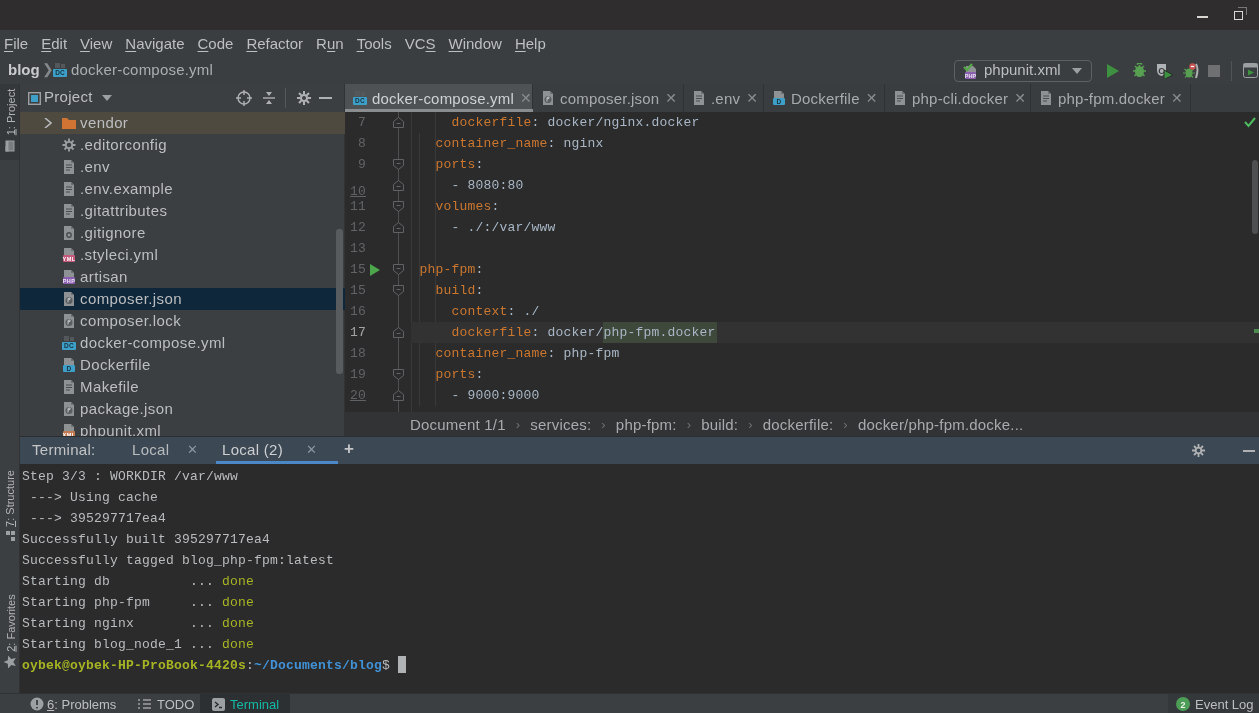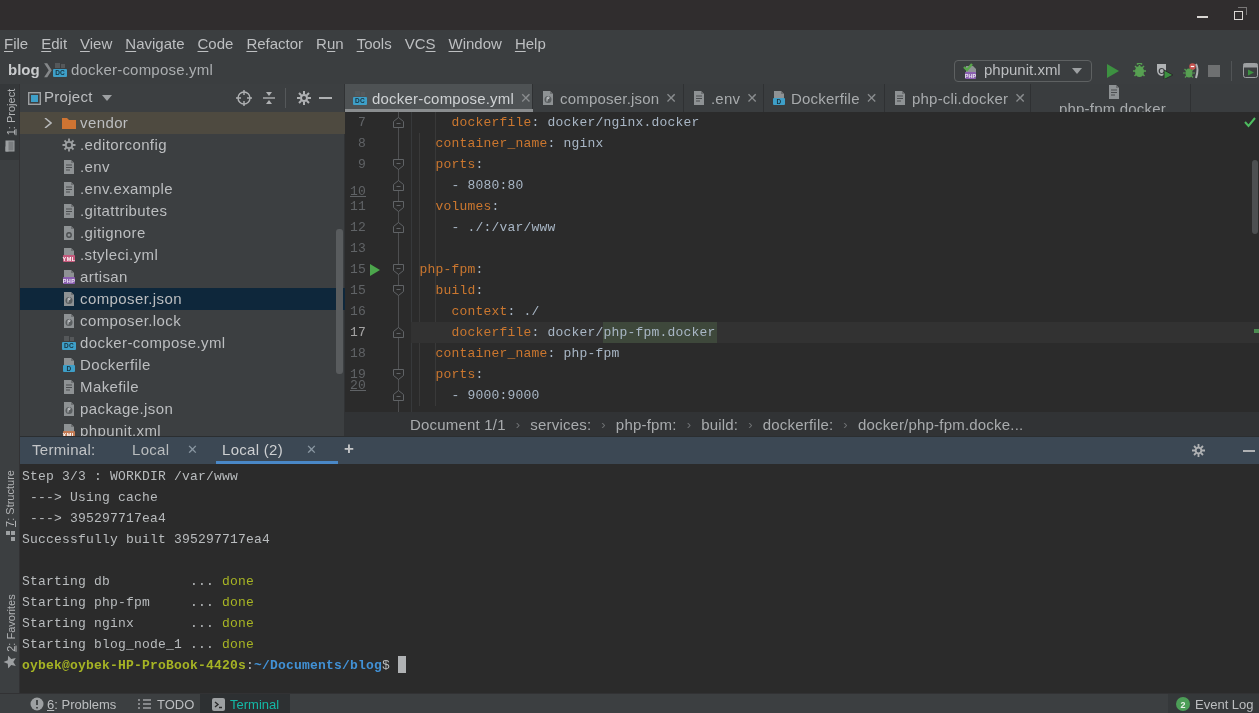--- a/index.html
+++ b/index.html
@@ -368,21 +368,21 @@
   </div>
   <div class="tab" style="left:540px;width:146px;">
     <svg class="ti" width="16" height="16">
             <path d="M3 1 h7 l3 3 v11 h-10 z" fill="#8E9294"></path>
             <path d="M10 1 v3 h3" fill="#6E7173"></path>
             <path d="M5 6 h6 M5 8.5 h6 M5 11 h4" stroke="#4A4D4F" stroke-width="1.2"></path>
           </svg>
     <span class="tt">php-cli.docker</span>
           <span class="tx">✕</span>
   </div>
-  <div class="tab" style="left:686px;width:160px;flex-direction:column;">
+  <div class="tab" style="left:686px;width:160px;">
     <svg class="ti" width="16" height="16">
             <path d="M3 1 h7 l3 3 v11 h-10 z" fill="#8E9294"></path>
             <path d="M10 1 v3 h3" fill="#6E7173"></path>
             <path d="M5 6 h6 M5 8.5 h6 M5 11 h4" stroke="#4A4D4F" stroke-width="1.2"></path>
           </svg>
     <span class="tt">php-fpm.docker</span>
           <span class="tx">✕</span>
   </div>
  </div>
  <div id="code">
@@ -396,21 +396,21 @@
   <div class="lnum" style="top:69px;text-decoration:underline;">10</div>
   <div class="lnum" style="top:84px;">11</div>
   <div class="lnum" style="top:105px;">12</div>
   <div class="lnum" style="top:126px;">13</div>
   <div class="lnum" style="top:147px;">15</div>
   <div class="lnum" style="top:168px;">15</div>
   <div class="lnum" style="top:189px;">16</div>
   <div class="lnum" style="top:210px;color:#A4A3A3;">17</div>
   <div class="lnum" style="top:231px;">18</div>
   <div class="lnum" style="top:252px;">19</div>
-  <div class="lnum" style="top:263px;text-decoration:underline;">20</div>
+  <div class="lnum" style="top:273px;text-decoration:underline;">20</div>
   <div class="cl" style="top:0;left:66.5px;">     <span class="k">dockerfile</span><span class="v">: docker/nginx.docker</span></div>
   <div class="cl" style="top:21px;left:66.5px;">   <span class="k">container_name</span><span class="v">: nginx</span></div>
   <div class="cl" style="top:42px;left:66.5px;">   <span class="k">ports</span><span class="v">:</span></div>
   <div class="cl" style="top:63px;left:66.5px;">     <span class="v">- 8080:80</span></div>
   <div class="cl" style="top:84px;left:66.5px;">   <span class="k">volumes</span><span class="v">:</span></div>
   <div class="cl" style="top:105px;left:66.5px;">     <span class="v">- ./:/var/www</span></div>
   <div class="cl" style="top:147px;left:66.5px;"> <span class="k">php-fpm</span><span class="v">:</span></div>
   <div class="cl" style="top:168px;left:66.5px;">   <span class="k">build</span><span class="v">:</span></div>
   <div class="cl" style="top:189px;left:66.5px;">     <span class="k">context</span><span class="v">: ./</span></div>
   <div class="abs" style="left:66px;top:210px;width:848px;height:21px;background:#323232;"></div>
@@ -474,20 +474,21 @@
           <path d="M7.5 1 v3 M7.5 11 v3 M1 7.5 h3 M11 7.5 h3 M3 3 l2 2 M10 10 l2 2 M12 3 l-2 2 M5 10 l-2 2"></path>
         </g>
       </svg>
   <div class="abs" style="left:1223px;top:13px;width:12px;height:2px;background:#AFB1B3;"></div>
 </div>
 <div id="termbody">
   <div class="tl" style="top:2px;">Step 3/3 : WORKDIR /var/www</div>
   <div class="tl" style="top:23px;"> ---&gt; Using cache</div>
   <div class="tl" style="top:44px;"> ---&gt; 395297717ea4</div>
   <div class="tl" style="top:65px;">Successfully built 395297717ea4</div>
+  <div class="tl" style="top:86px;">Successfully tagged blog_php-fpm:latest</div>
   <div class="tl" style="top:107px;">Starting db          ... <span class="done">done</span></div>
   <div class="tl" style="top:128px;">Starting php-fpm     ... <span class="done">done</span></div>
   <div class="tl" style="top:149px;">Starting nginx       ... <span class="done">done</span></div>
   <div class="tl" style="top:170px;">Starting blog_node_1 ... <span class="done">done</span></div>
   <div class="tl" style="top:191px;"><b><span style="color:#A6B424;">oybek@oybek-HP-ProBook-4420s</span></b>:<b><span style="color:#4191D6;">~/Documents/blog</span></b>$</div>
   <div class="abs" style="left:378px;top:192px;width:8px;height:17px;background:#B0B2B4;"></div>
 </div>
 <div id="statusbar">
   <svg class="abs" style="left:30px;top:3px;" width="14" height="14">
         <circle cx="7" cy="7" r="6.5" fill="#9DA0A2"></circle>

